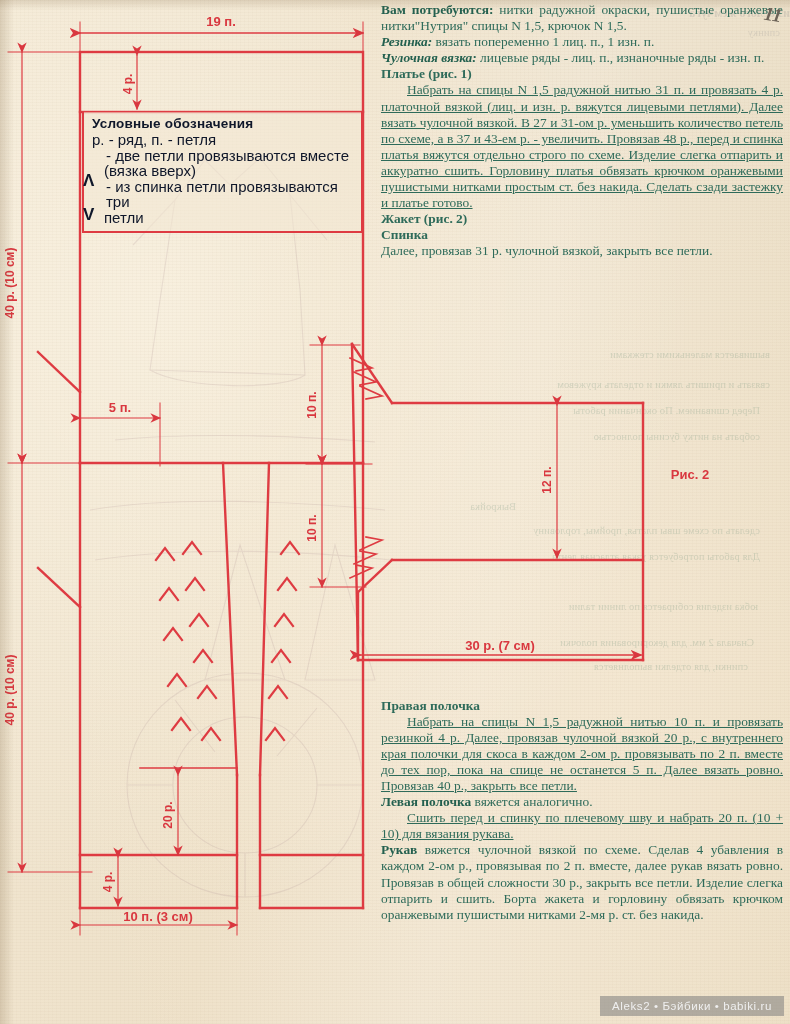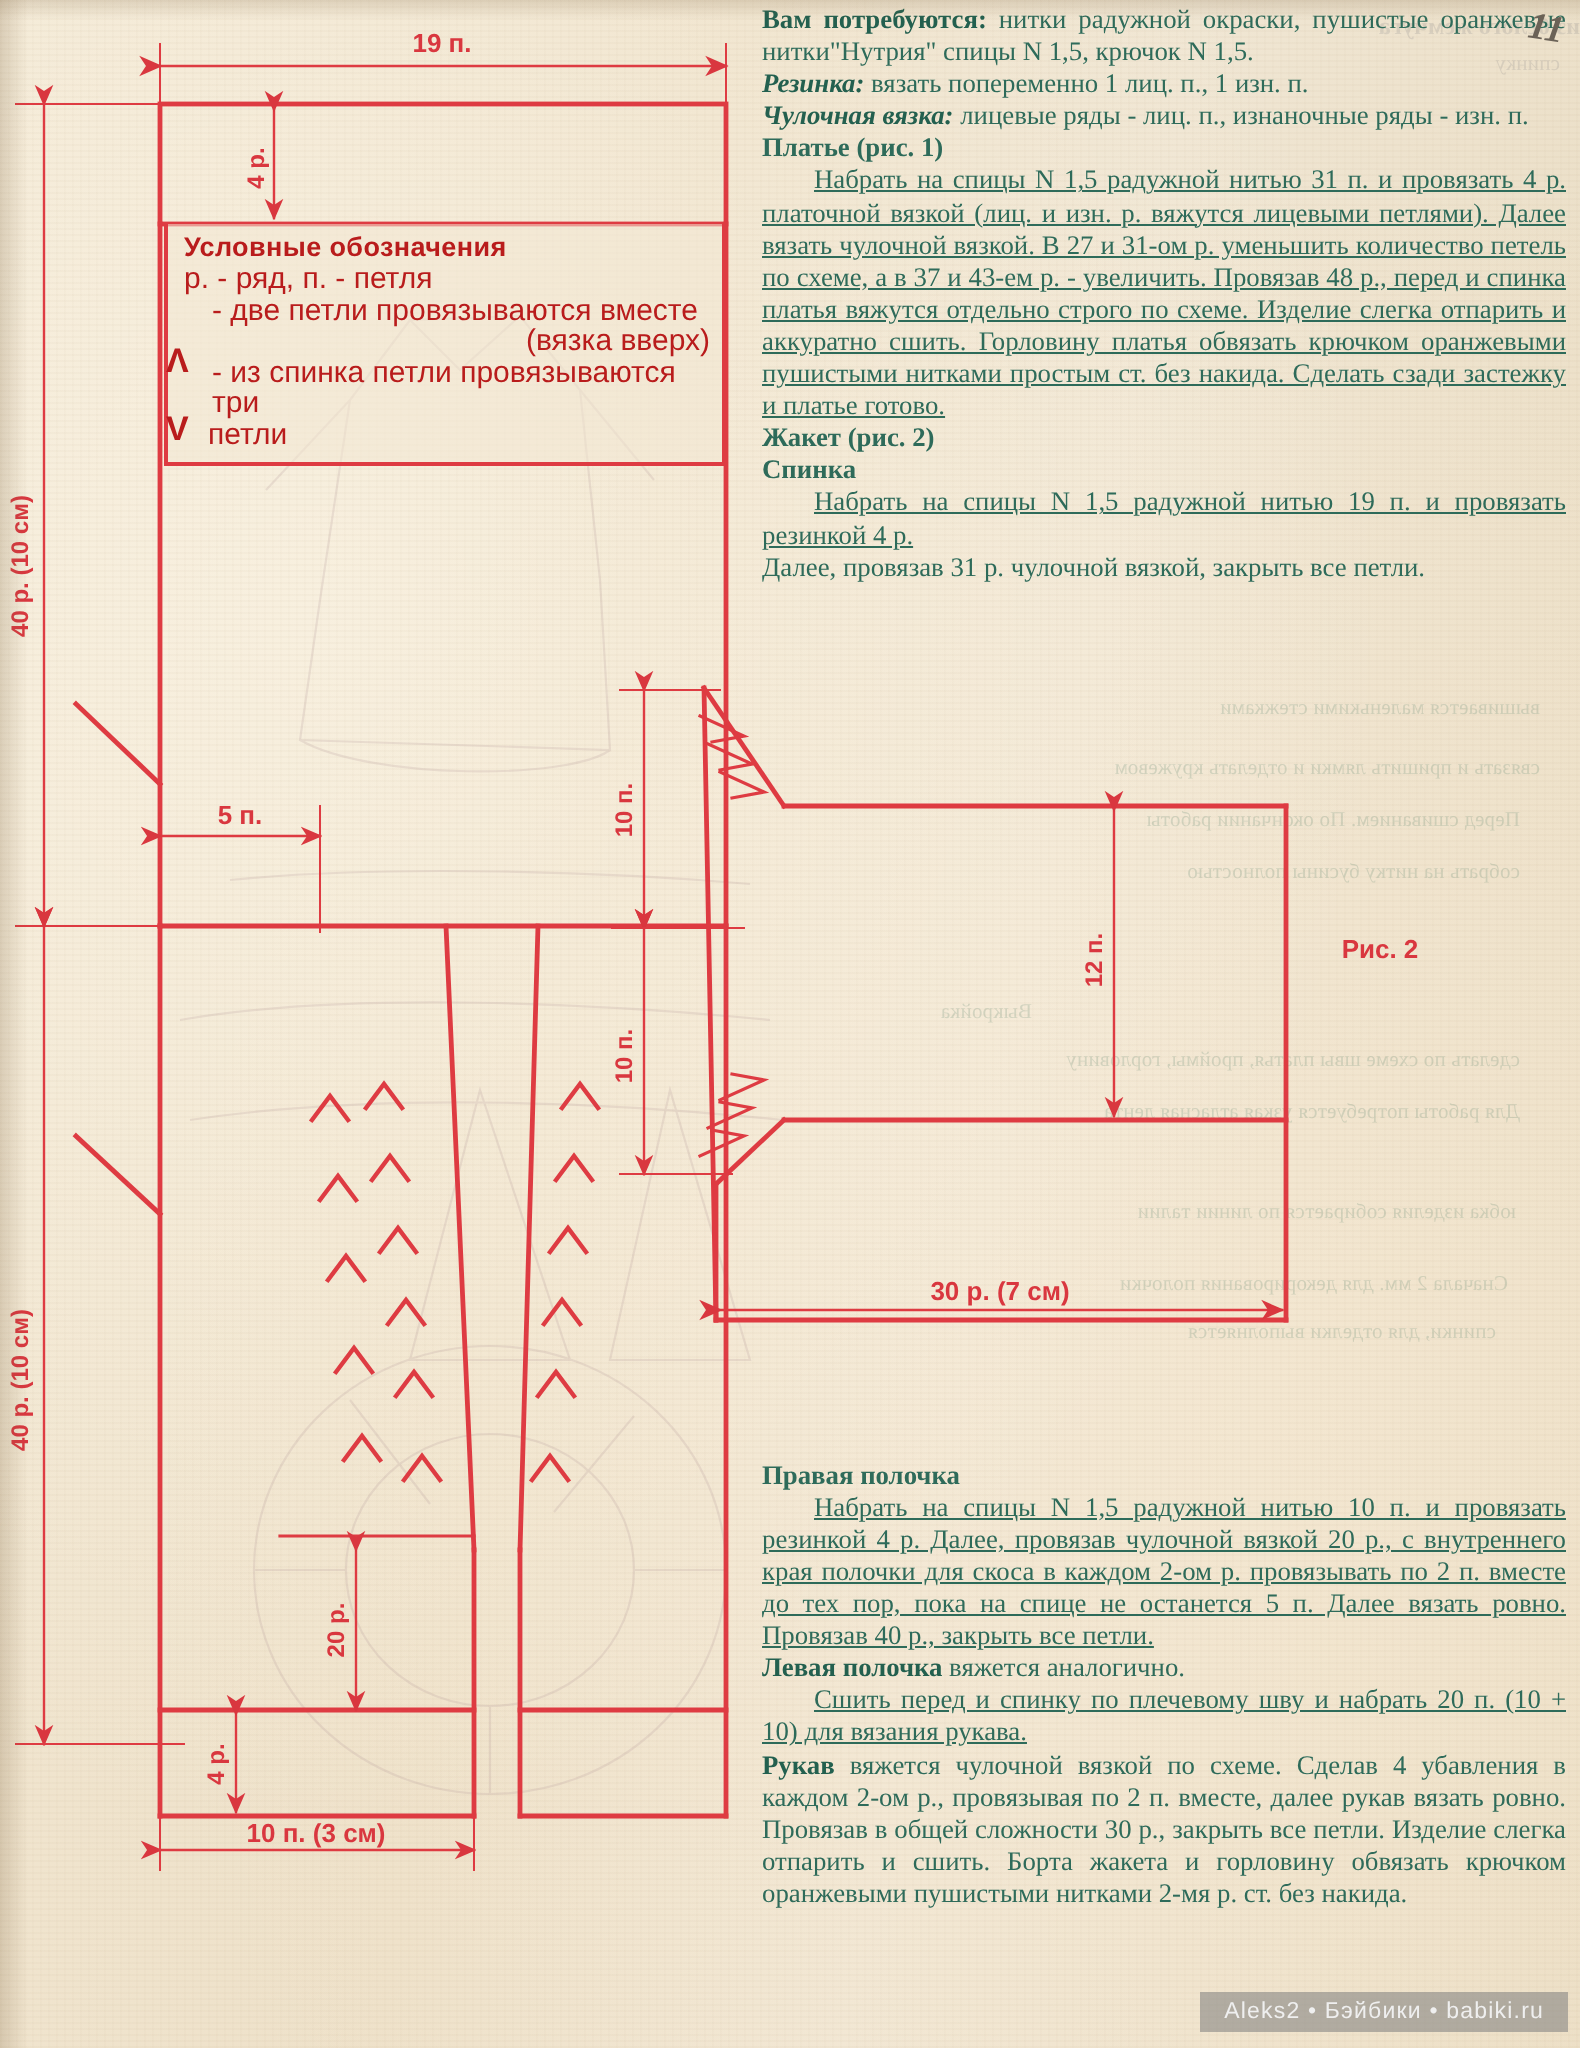--- a/index.html
+++ b/index.html
@@ -71,21 +71,21 @@
   .lbl.sm{font-size:12px;}
   
   .legend{
     position:absolute;left:82px;top:112px;width:281px;
     border:2px solid #de3b42;border-top:none;
     background:rgba(243,232,212,.55);
     box-sizing:border-box;
     padding:4px 6px 5px 8px;
     z-index:6;
     font-family:"Liberation Sans", sans-serif;
-    color:#b91c1c;
+    color:#0f172a;
   }
   .legend .ttl{font-weight:bold;font-size:13.5px;margin-bottom:1px;letter-spacing:.2px;}
   .legend .ln{font-size:15px;line-height:15.6px;}
   .legend .ln.i1{padding-left:14px;}
   .legend .sym{position:absolute;font-size:17px;font-weight:bold;line-height:1;}
   
   .ghost{position:absolute;z-index:2;pointer-events:none;opacity:.4;}
   
   .wm{
     position:absolute;right:6px;bottom:8px;
@@ -273,21 +273,21 @@
   <text class="lbl sm" x="316" y="528" text-anchor="middle" transform="rotate(-90 316 528)">10 п.</text>
   <text class="lbl sm" x="551" y="480" text-anchor="middle" transform="rotate(-90 551 480)">12 п.</text>
   <text class="lbl" x="500" y="650" text-anchor="middle">30 р. (7 см)</text>
   <text class="lbl" x="690" y="479" text-anchor="middle">Рис. 2</text>
 </svg>
 
 <div class="legend">
   <div class="ttl">Условные обозначения</div>
   <div class="ln">р. - ряд, п. - петля</div>
   <div class="ln i1">- две петли провязываются вместе</div>
-  <div class="ln" style="padding-left:12px;text-align:right;">(вязка вверх)</div>
+  <div class="ln" style="padding-left:12px;">(вязка вверх)</div>
   <div class="ln i1">- из спинка петли провязываются три</div>
   <div class="ln" style="padding-left:12px;">петли</div>
   <div class="sym" style="left:-1px;top:60px;">Λ</div>
   <div class="sym" style="left:-1px;top:94px;">V</div>
 </div>
 
 <div class="pgnum">11</div>
 
 <div class="textcol">
   <p>
@@ -296,21 +296,20 @@
   <p>
     <i><b>Резинка:</b></i><span> вязать попеременно 1 лиц. п., 1 изн. п.</span>
   </p>
   <p>
     <i><b>Чулочная вязка:</b></i><span> лицевые ряды - лиц. п., изнаночные ряды - изн. п.</span>
   </p>
   <p class="hd">Платье (рис. 1)</p>
   <p class="ind">Набрать на спицы N 1,5 радужной нитью 31 п. и провязать 4 р. платочной вязкой (лиц. и изн. р. вяжутся лицевыми петлями). Далее вязать чулочной вязкой. В 27 и 31-ом р. уменьшить количество петель по схеме, а в 37 и 43-ем р. - увеличить. Провязав 48 р., перед и спинка платья вяжутся отдельно строго по схеме. Изделие слегка отпарить и аккуратно сшить. Горловину платья обвязать крючком оранжевыми пушистыми нитками простым ст. без накида. Сделать сзади застежку и платье готово.</p>
   <p class="hd">Жакет (рис. 2)</p>
   <p class="hd">Спинка</p>
-  <p class="ind">Набрать на спицы N 1,5 радужной нитью 19 п. и провязать резинкой 4 р.</p>
   <p>Далее, провязав 31 р. чулочной вязкой, закрыть все петли.</p>
 
   <div style="height:438px;"></div>
 
   <p class="hd">Правая полочка</p>
   <p class="ind">Набрать на спицы N 1,5 радужной нитью 10 п. и провязать резинкой 4 р. Далее, провязав чулочной вязкой 20 р., с внутреннего края полочки для скоса в каждом 2-ом р. провязывать по 2 п. вместе до тех пор, пока на спице не останется 5 п. Далее вязать ровно. Провязав 40 р., закрыть все петли.</p>
   <p>
     <b>Левая полочка</b><span> вяжется аналогично.</span>
   </p>
   <p class="ind">Сшить перед и спинку по плечевому шву и набрать 20 п. (10 + 10) для вязания рукава.</p>

